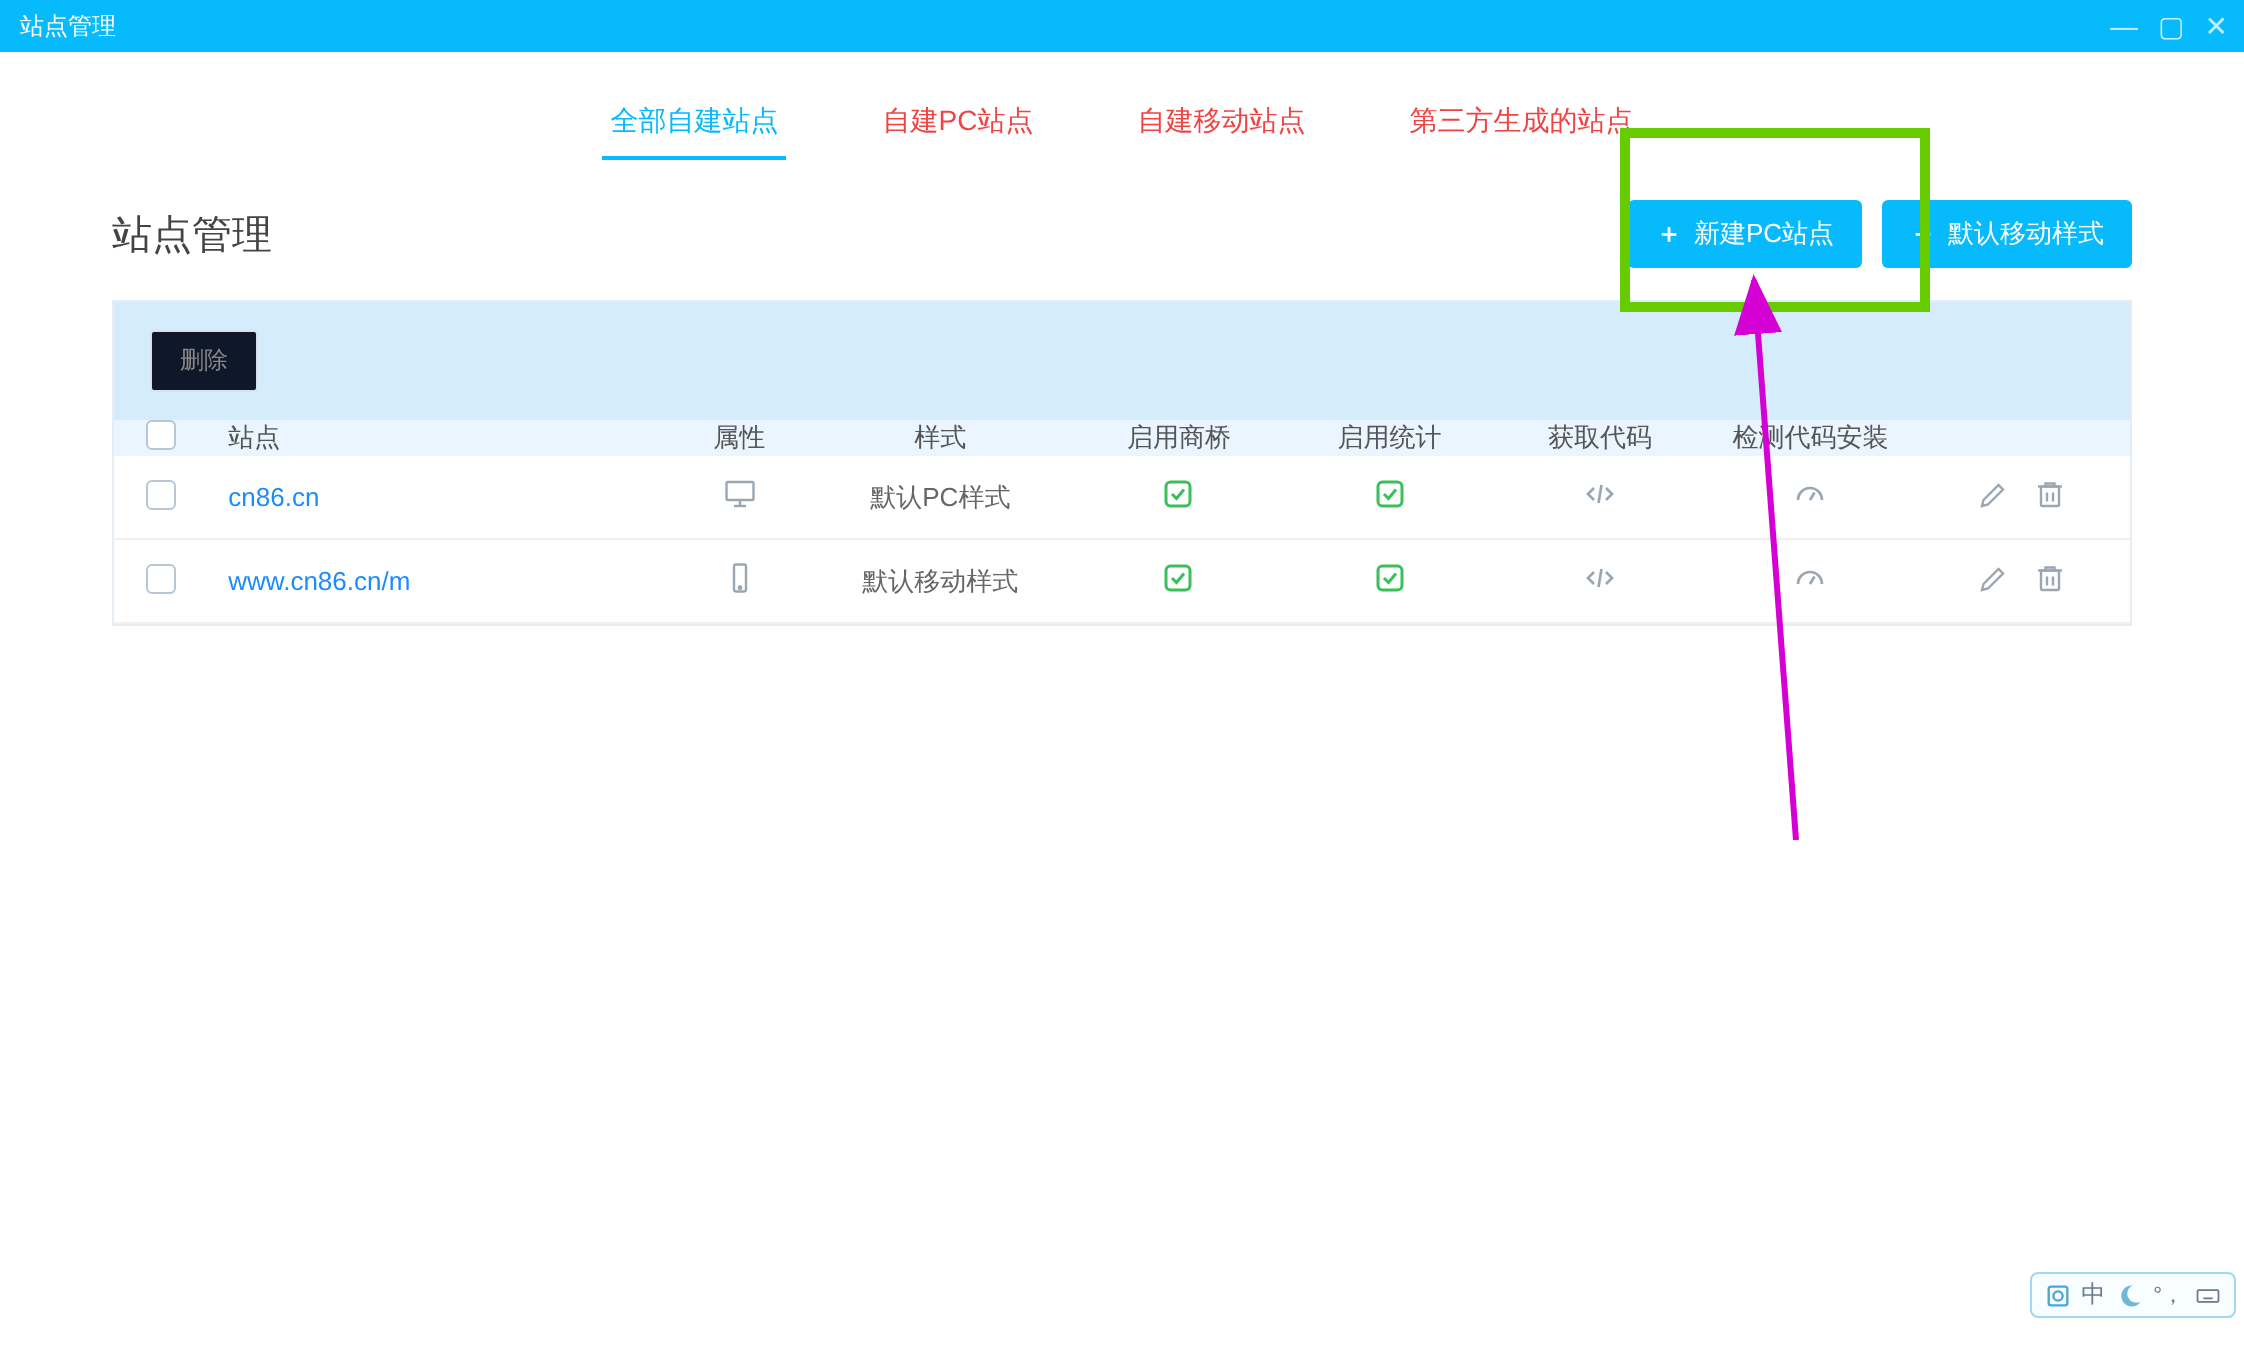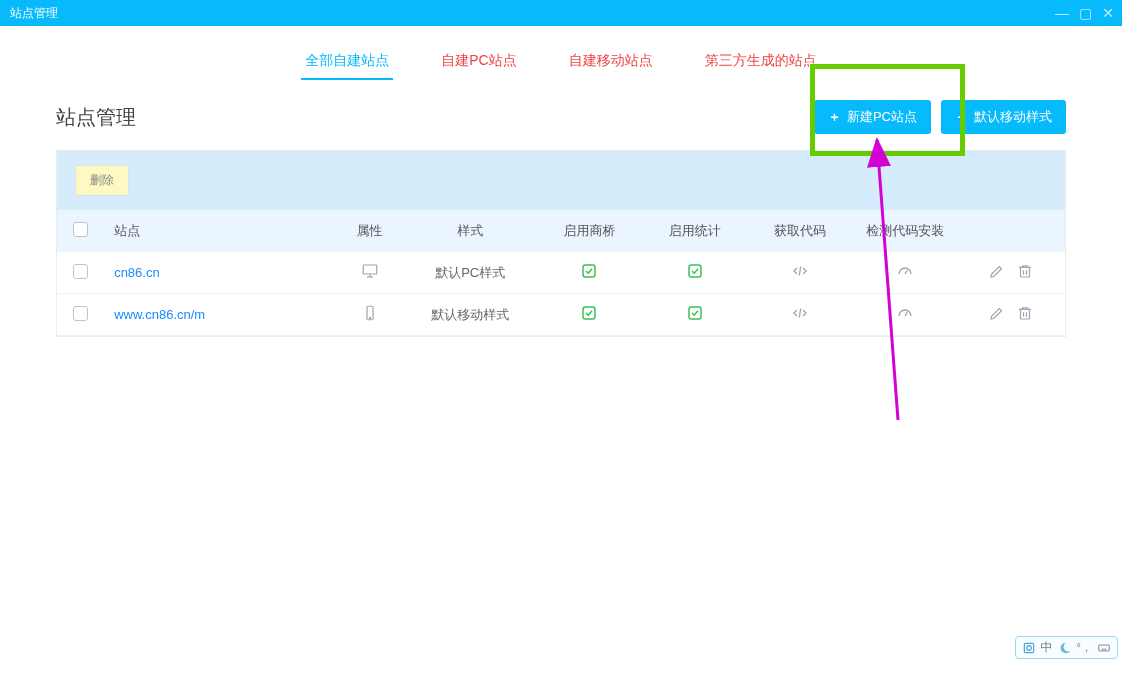--- a/index.html
+++ b/index.html
@@ -83,37 +83,37 @@
   .card {
     margin: 0 56px;
     border: 1px solid #e6eef5;
     background: #fff;
   }
   .toolbar {
     background: #d4ecfb;
     padding: 14px 18px;
   }
   .btn-plain {
-    background: #fef9c3;
+    background: #0f172a;
     border: 1px solid #d8e2ea;
     color: #888;
     padding: 6px 14px;
     font-size: 12px;
     border-radius: 2px;
     cursor: pointer;
   }
   
   table { width: 100%; border-collapse: collapse; }
   thead th {
     background: #eaf5ff;
     text-align: left;
     font-weight: 400;
     font-size: 13px;
     color: #555;
-    padding: 12px 10px;
+    padding: 0 10px;
   }
   tbody td {
     padding: 10px 10px;
     border-bottom: 1px solid #f0f0f0;
     font-size: 13px;
     color: #666;
     vertical-align: middle;
     margin-top: 26px;
   }
   .col-check { width: 48px; text-align: center; }

